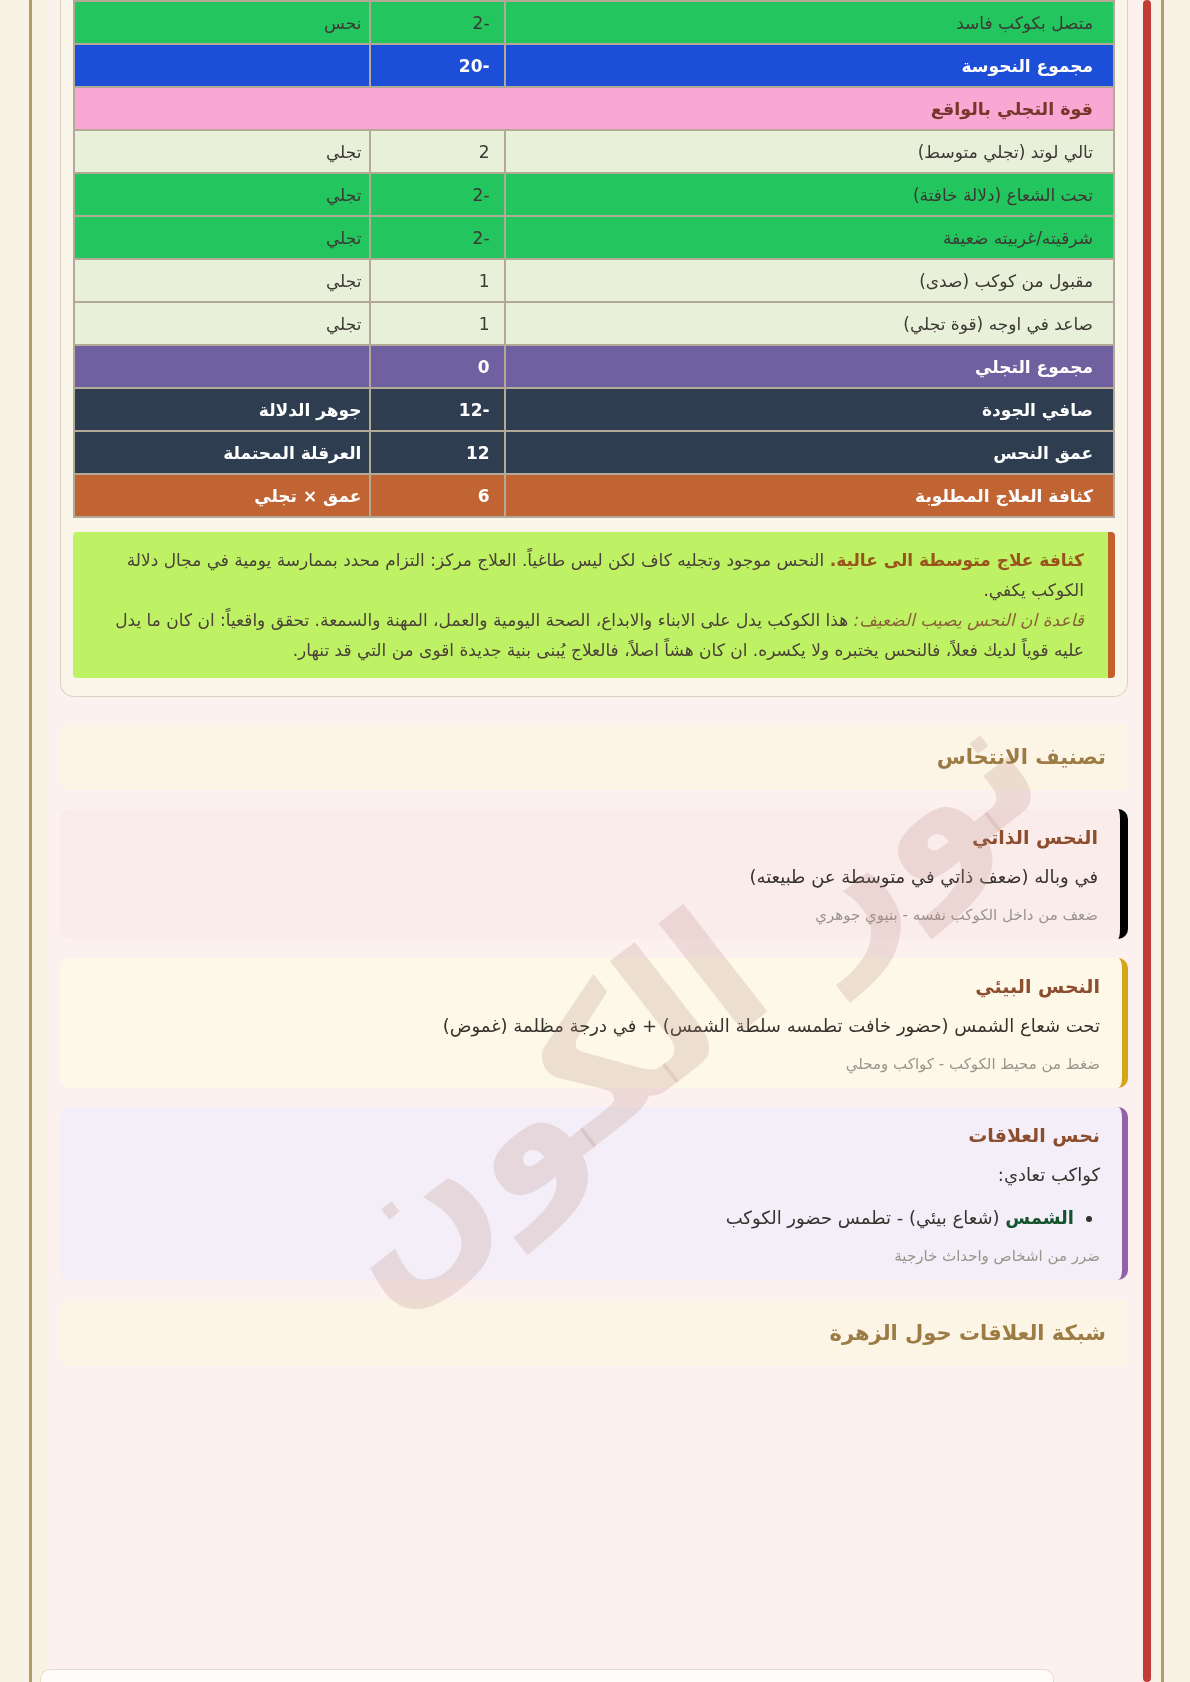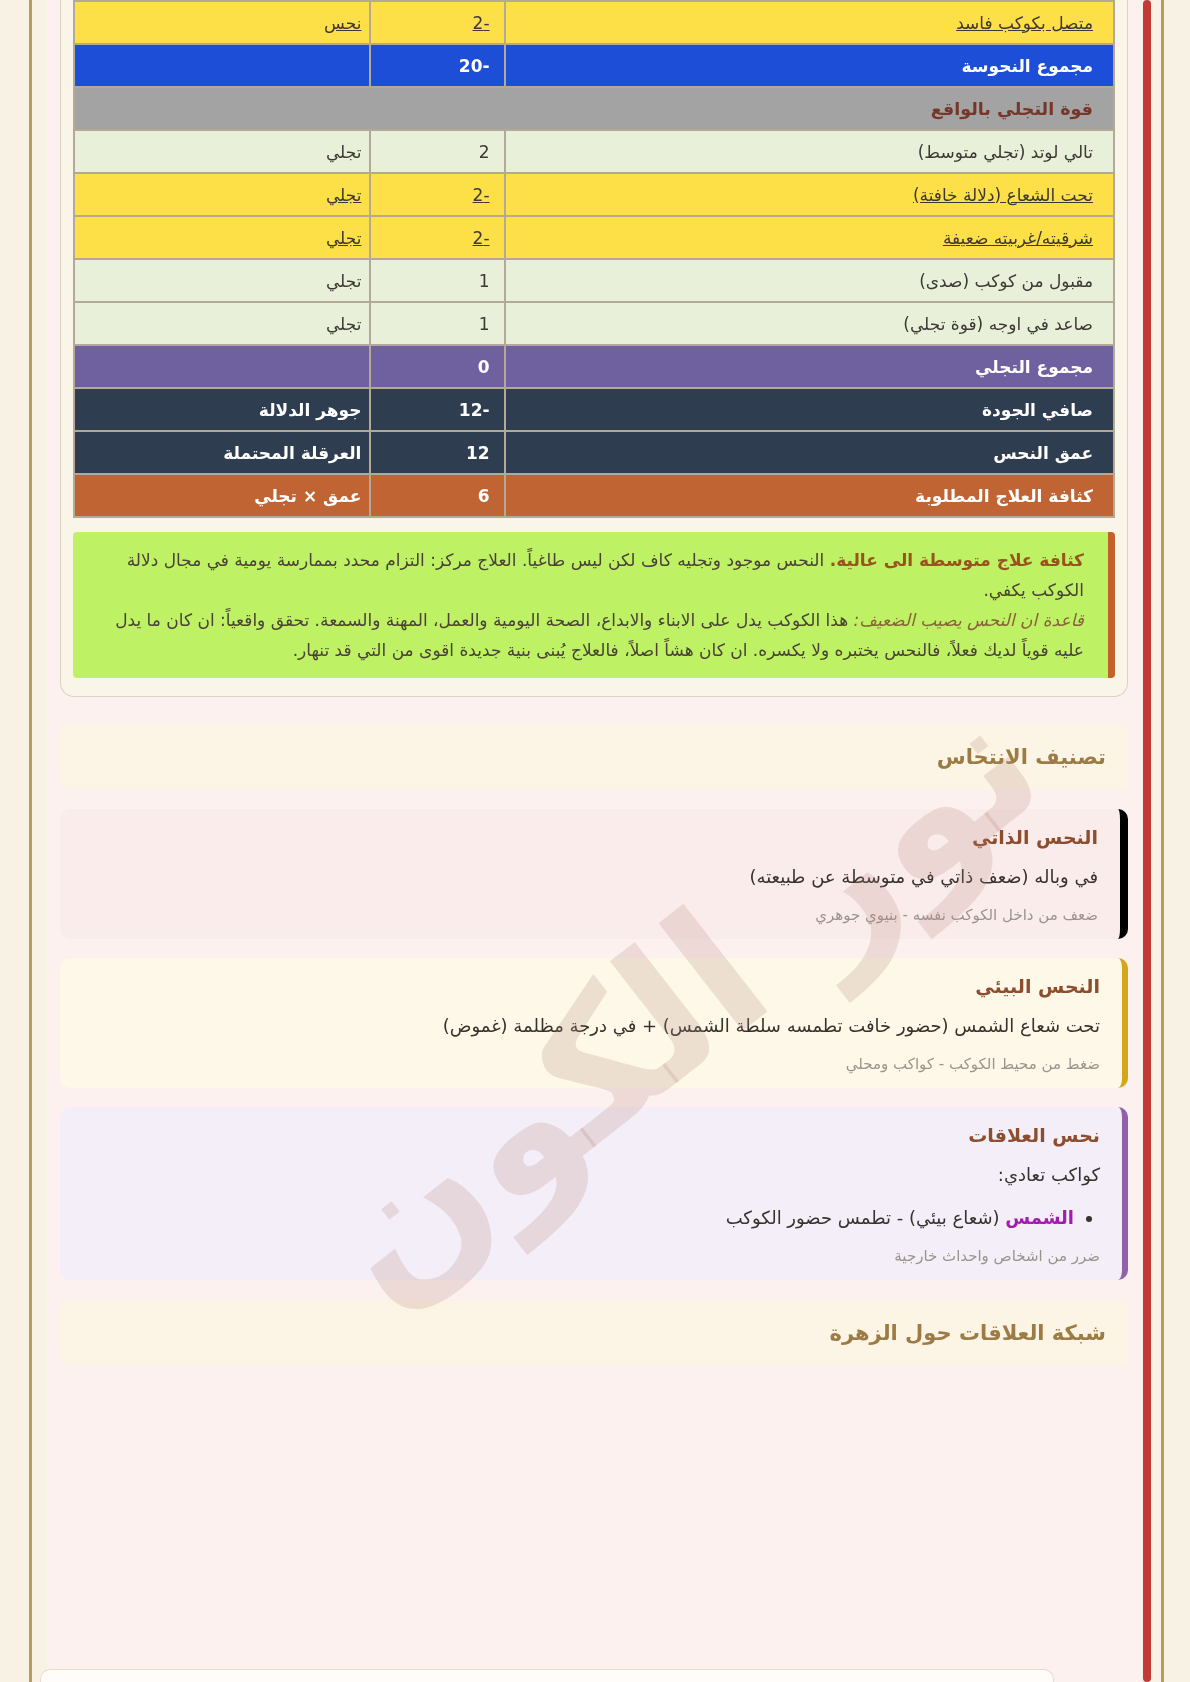--- a/index.html
+++ b/index.html
@@ -21,23 +21,23 @@
   
   .table-card{
     background:#faf5e9;border:1px solid #dcd2c1;border-top:none;
     border-radius:0 0 14px 14px;padding:0 12px 18px;box-sizing:border-box;
   }
   table{width:100%;border-collapse:collapse;table-layout:fixed;font-size:17px;color:#3d3833;}
   td{border:2px solid #b3a996;height:41px;padding:0 20px;overflow:hidden;white-space:nowrap;}
   td.label{text-align:right;}
   td.value{text-align:right;padding:0 14px;}
   td.type{text-align:right;padding:0 8px;}
-  .row-pink td{background:#fde047;text-decoration:underline;}
+  .row-pink td{background:#22c55e;}
   .row-green td{background:#e9f0da;}
-  .row-section td{background:#a3a3a3;color:#76362a;font-weight:bold;font-size:17.5px;}
+  .row-section td{background:#f9a8d4;color:#76362a;font-weight:bold;font-size:17.5px;}
   .row-red-total td{background:#1d4ed8;color:#ffffff;font-weight:bold;}
   .row-purple-total td{background:#6f61a0;color:#ffffff;font-weight:bold;}
   .row-navy td{background:#2e3d4f;color:#ffffff;font-weight:bold;}
   .row-orange td{background:#c06434;color:#ffffff;font-weight:bold;}
   
   .note{
     margin-top:14px;background:#bef264;border-right:7px solid #c3612c;border-radius:4px;
     padding:13px 24px 13px 30px;font-size:17px;line-height:30px;color:#4a4038;
   }
   .note p{margin:0;}
@@ -50,21 +50,21 @@
   
   .cat-card{margin-top:19px;border-radius:10px;padding:17px 22px 15px;box-sizing:border-box;}
   .card-self{background:#fbecec;border-right:8px solid #000000;}
   .card-env{background:#fdf8e8;border-right:6px solid #d4a61a;}
   .card-rel{background:#f3eef7;border-right:6px solid #9162a8;}
   .cat-card h3{margin:0 0 15px;font-size:19px;color:#8c4e2e;font-weight:bold;}
   .cat-card .body{font-size:18px;color:#37322d;margin:0 0 15px;line-height:28px;}
   .cat-card .foot{font-size:15px;color:#9a948c;margin:0;}
   .card-rel ul{margin:0 0 15px;padding:0 26px 0 0;}
   .card-rel li{font-size:18px;color:#37322d;line-height:28px;}
-  .planet{font-weight:bold;color:#a21caf;}
+  .planet{font-weight:bold;color:#14532d;}
   
   .watermark{
     position:absolute;left:180px;top:700px;width:1000px;height:600px;
     display:flex;align-items:center;justify-content:center;
     transform:rotate(-38deg);font-size:180px;font-weight:bold;
     color:rgba(183,135,122,0.22);pointer-events:none;z-index:5;white-space:nowrap;
   }
   
   .next-card-sliver{
     position:absolute;left:40px;top:1669px;width:1012px;height:13px;

